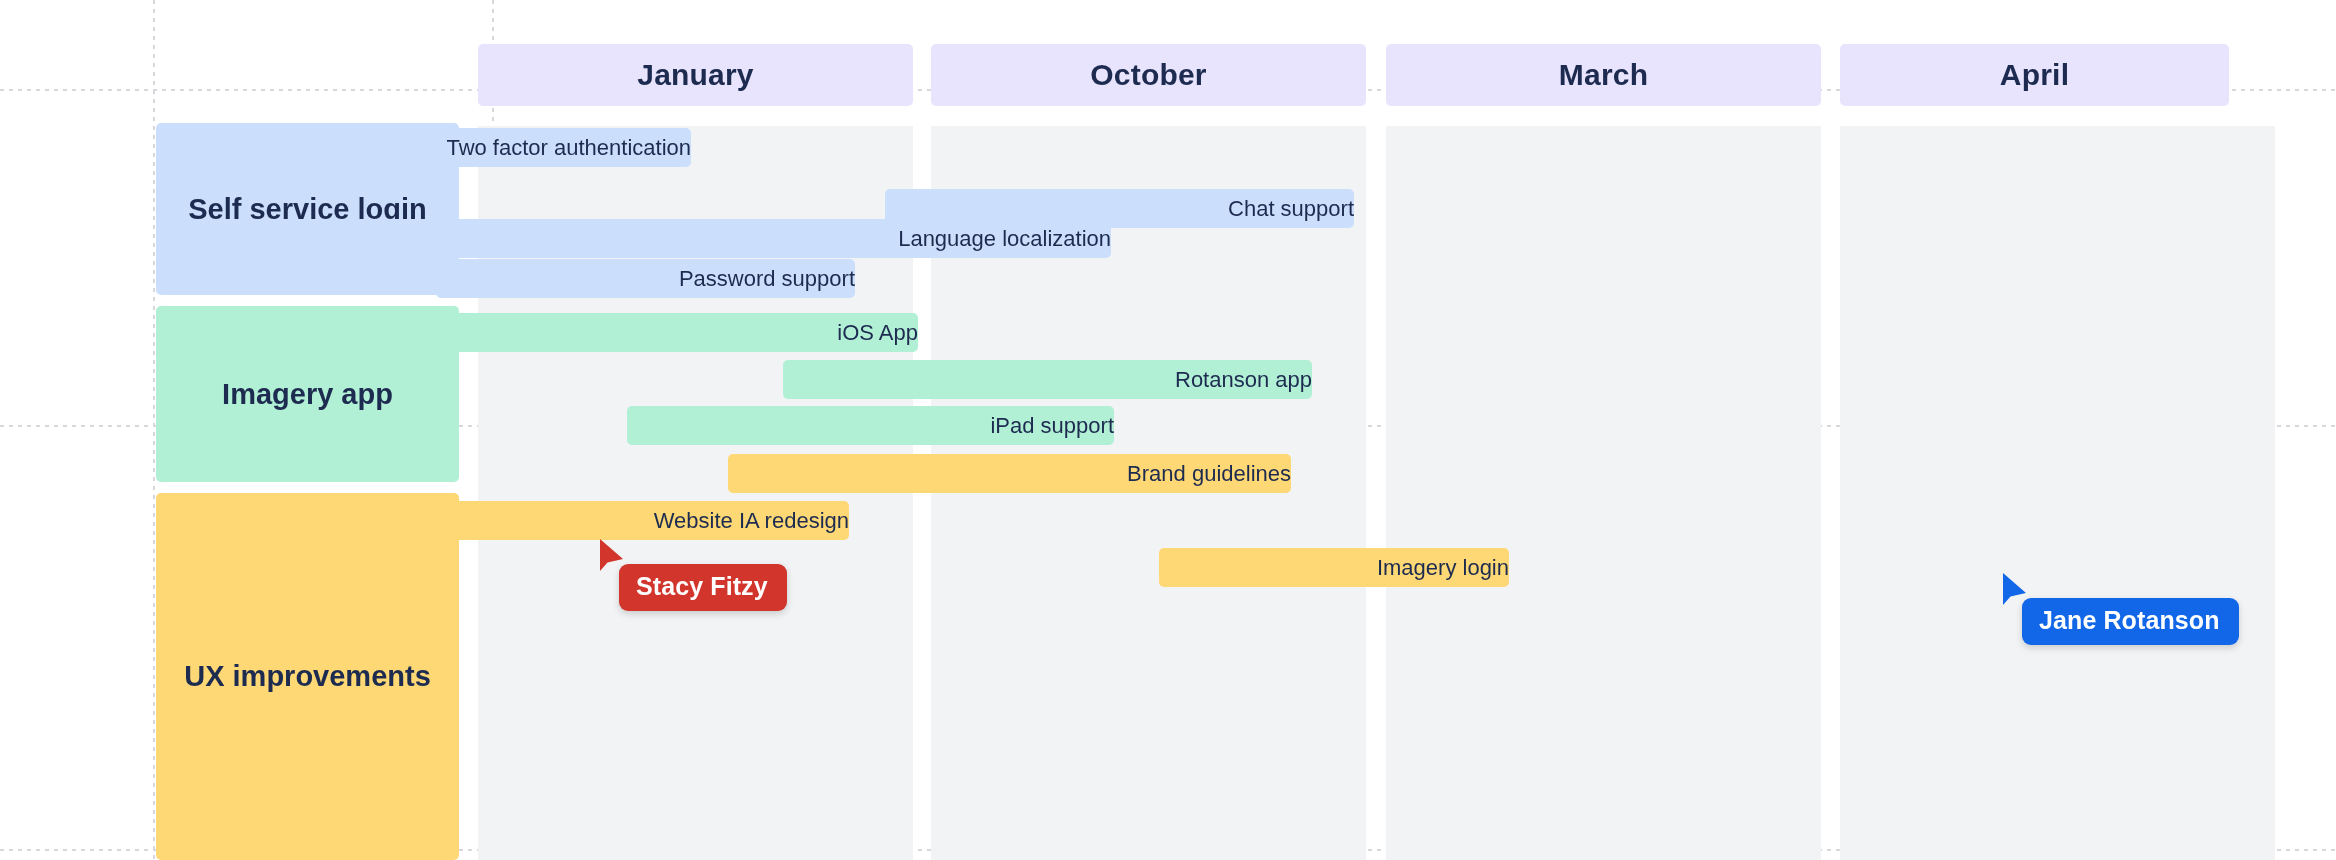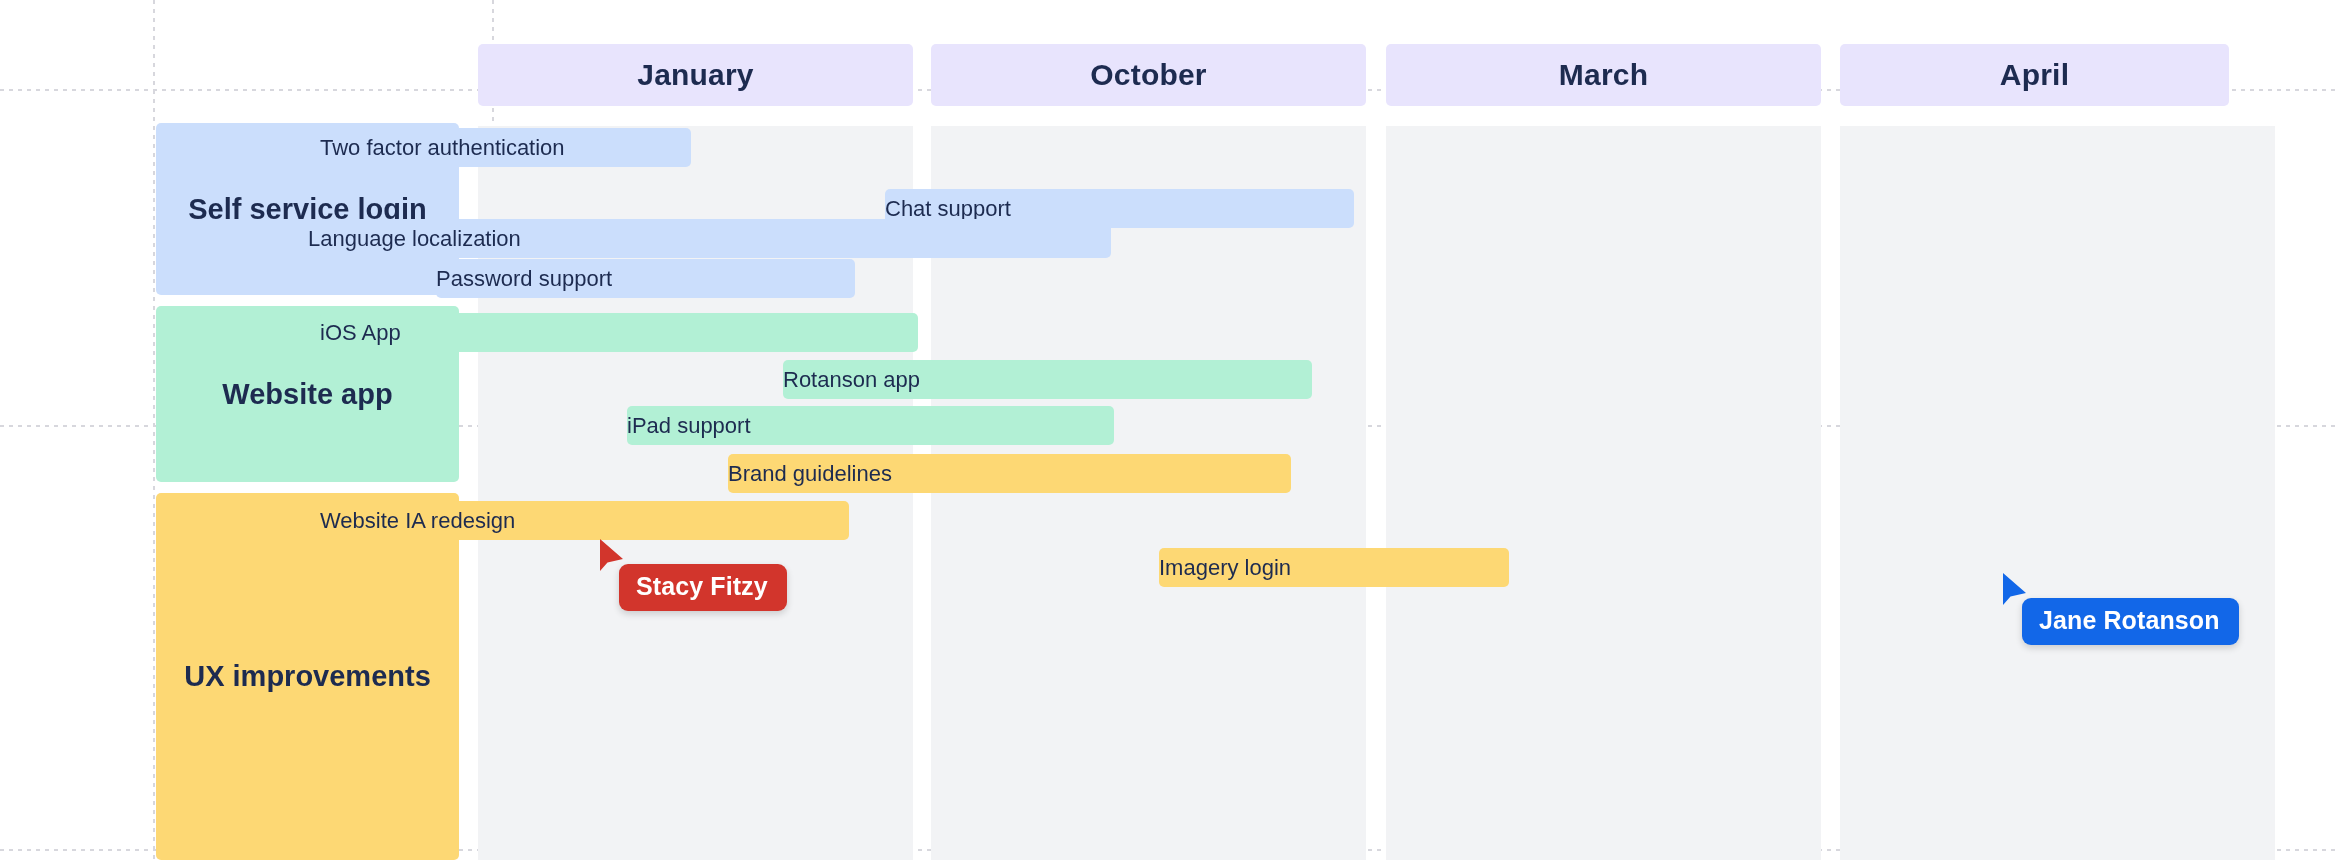--- a/index.html
+++ b/index.html
@@ -82,21 +82,21 @@
     color: #1d2b50;
     line-height: 1.12;
   }
 
   
   .task-bar {
     position: absolute;
     border-radius: 5px;
     display: flex;
     align-items: center;
-    justify-content: flex-start;
+    justify-content: flex-end;
     overflow: hidden;
   }
   .task-bar span {
     font-size: 22px;
     font-weight: 400;
     color: #1d2b50;
     white-space: nowrap;
   }
 
   
@@ -157,21 +157,21 @@
     <div class="month-header" style="left:1840px;width:389px">
       <span>April</span>
     </div>
   </div>
 
   <div>
     <div class="group-cell" style="top:123px;height:172px;background:#cbdefc">
       <span>Self service login</span>
     </div>
     <div class="group-cell" style="top:306px;height:176px;background:#b2f0d5">
-      <span>Website app</span>
+      <span>Imagery app</span>
     </div>
     <div class="group-cell" style="top:493px;height:367px;background:#fdd874">
       <span>UX improvements</span>
     </div>
   </div>
 
   <div>
 
     <div class="task-bar" style="left:320px;top:128px;width:371px;height:39px;background:#cbdefc">
       <span>Two factor authentication</span>

